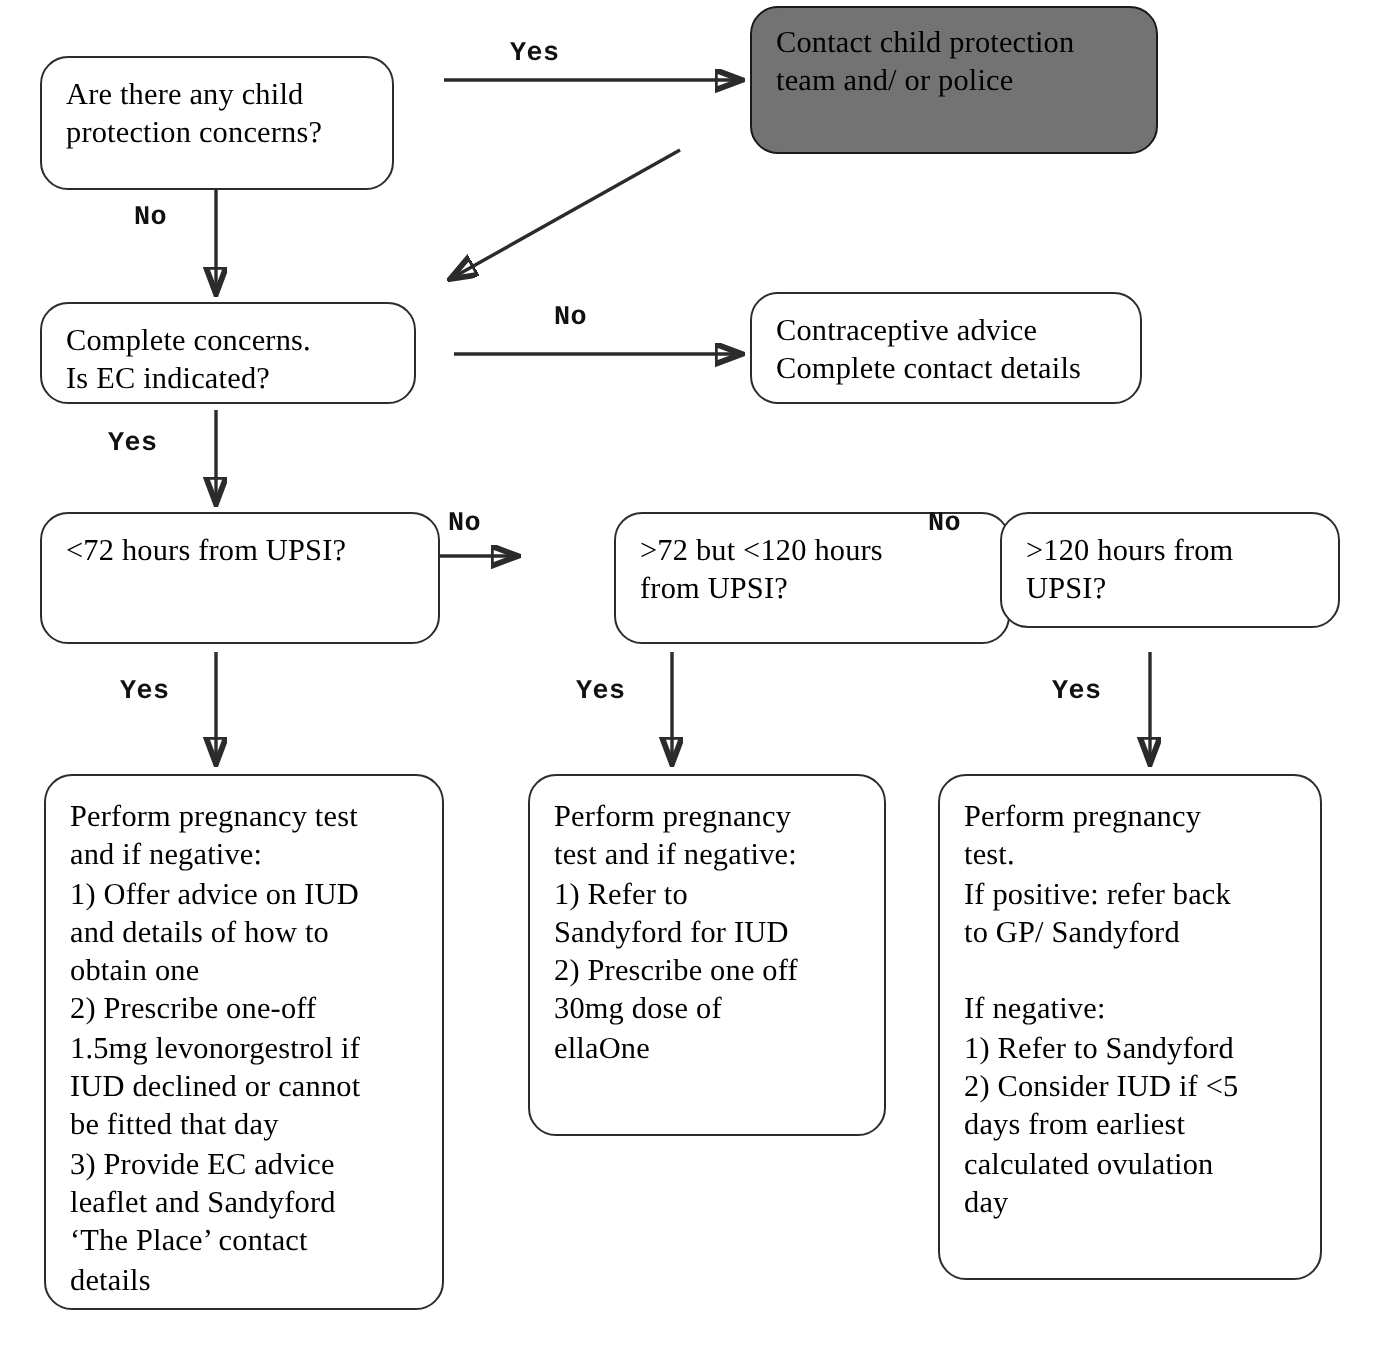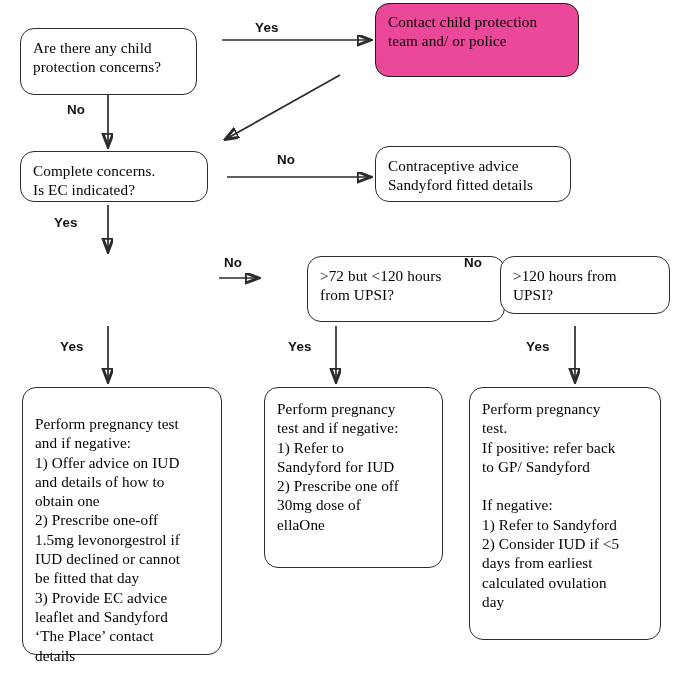--- a/index.html
+++ b/index.html
@@ -23,30 +23,30 @@
     border-radius: 14px;
     background: #ffffff;
     color: #000000;
     font-size: 15.2px;
     line-height: 1.27;
     padding: 9px 11px 8px 12px;
     white-space: pre-line;
     letter-spacing: 0.1px;
   }
   .node.alert {
-    background: #ec4899;
+    background: #737373;
     border-color: #1a1a1a;
     border-width: 1.6px;
   }
   .edge-label {
     position: absolute;
     font-size: 13.4px;
     font-weight: bold;
     color: #111111;
-    font-family: Liberation Sans, sans-serif;
+    font-family: Liberation Mono, monospace;
     white-space: nowrap;
     letter-spacing: 0.2px;
   }
   .edge-svg {
     position: absolute;
     left: 0;
     top: 0;
     width: 690px;
     height: 673px;
     pointer-events: none;
@@ -94,30 +94,31 @@
   <div class="node" style="left:20px; top:12px; width:177px; height:67px;margin-top:16px;">Are there any child
 protection concerns?</div>
 
   <div class="node alert" style="left:375px; top:3px; width:204px; height:74px; padding-top:8px;">Contact child protection
 team and/ or police</div>
 
   <div class="node" style="left:20px; top:151px; width:188px; height:51px;">Complete concerns.
 Is EC indicated?</div>
 
   <div class="node" style="left:375px; top:146px; width:196px; height:56px;">Contraceptive advice
-Sandyford fitted details</div>
+Complete contact details</div>
 
+  <div class="node" style="left:20px; top:256px; width:200px; height:66px;">&lt;72 hours from UPSI?</div>
 
   <div class="node" style="left:261px; top:256px; width:198px; height:66px;margin-left:46px;">&gt;72 but &lt;120 hours
 from UPSI?</div>
 
   <div class="node" style="left:500px; top:256px; width:170px; height:58px;">&gt;120 hours from
 UPSI?</div>
 
-  <div class="node" style="left:22px; top:387px; width:200px; height:268px; padding-top:26px;">Perform pregnancy test
+  <div class="node" style="left:22px; top:387px; width:200px; height:268px; padding-top:11px;">Perform pregnancy test
 and if negative:
 1) Offer advice on IUD
 and details of how to
 obtain one
 2) Prescribe one-off
 1.5mg levonorgestrol if
 IUD declined or cannot
 be fitted that day
 3) Provide EC advice
 leaflet and Sandyford

